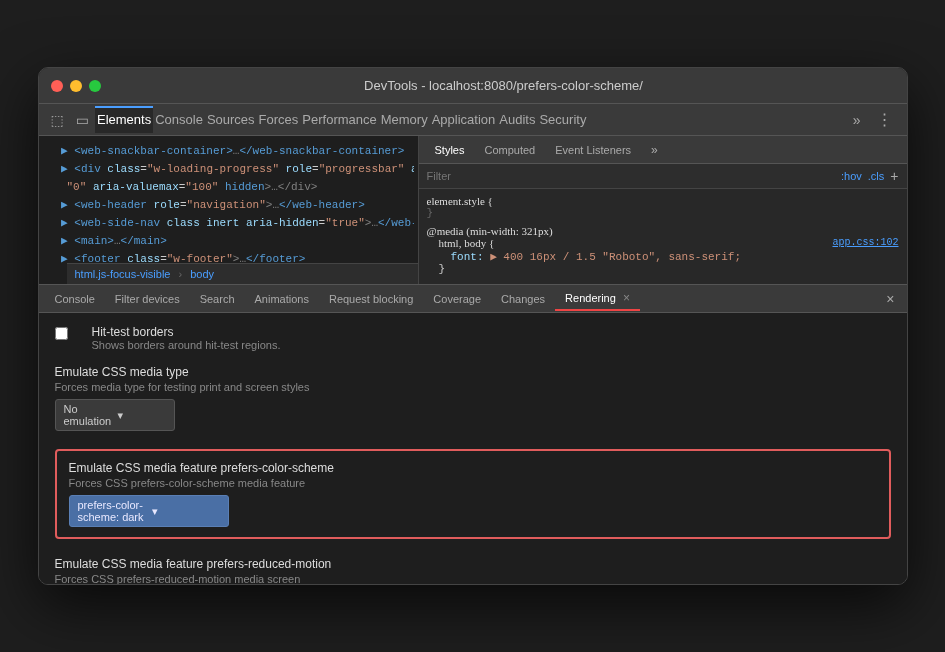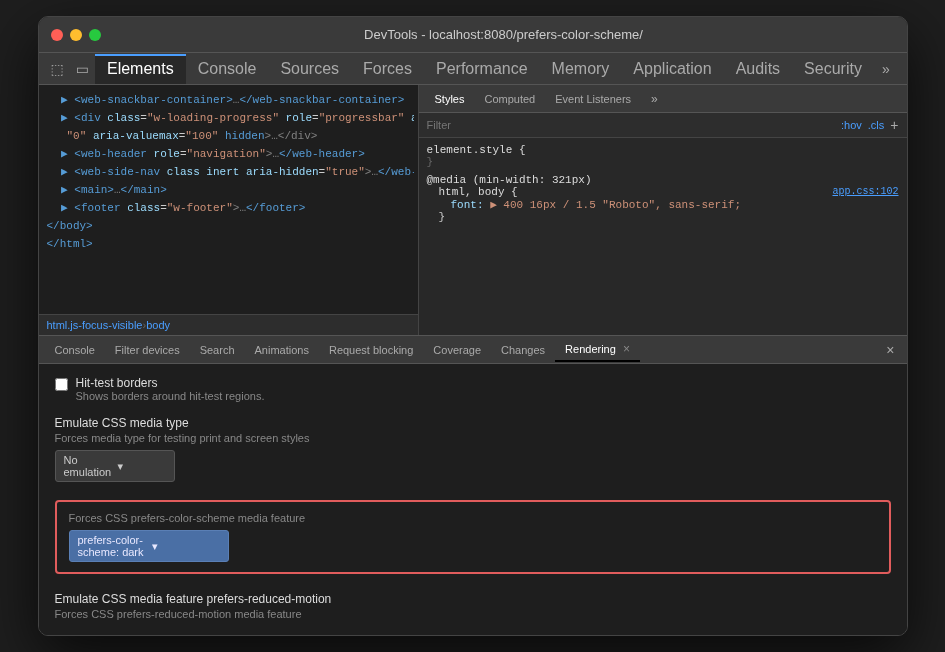--- a/index.html
+++ b/index.html
@@ -6,21 +6,21 @@
     body {
       background: #1e1e1e;
       display: flex;
       align-items: center;
       justify-content: center;
       min-height: 100vh;
       font-family: -apple-system, BlinkMacSystemFont, 'Segoe UI', sans-serif;
     }
     .window {
       width: 870px;
-      height: 620px;
+      height: 518px;
       background: #282828;
       border-radius: 10px;
       box-shadow: 0 20px 60px rgba(0,0,0,0.7);
       display: flex;
       flex-direction: column;
       overflow: hidden;
       border: 1px solid #444;
     }
     
     .titlebar {
@@ -58,22 +58,22 @@
       border-bottom: 1px solid #555;
     }
     .nav-icon {
       color: #aaa;
       font-size: 14px;
       padding: 4px 6px;
       cursor: pointer;
     }
     .nav-tab {
       color: #aaa;
-      font-size: 16px;
-      padding: 6px 12px;
+      font-size: 13px;
+      padding: 6px 2px;
       cursor: pointer;
       white-space: nowrap;
     }
     .nav-tab.active {
       color: #fff;
       background: #282828;
       border-top: 2px solid #4a9eff;
       padding-top: 4px;
     }
     .nav-more {
@@ -125,23 +125,24 @@
     .dom-text { color: #808080; }
     .indent1 { padding-left: 12px; }
     .indent2 { padding-left: 24px; }
     
     .breadcrumb {
       background: #2d2d2d;
       padding: 4px 8px;
       font-size: 11px;
       color: #aaa;
       display: flex;
-      gap: 0;
+      gap: 8px;
       border-top: 1px solid #444;
       flex-shrink: 0;
+      margin-left: 28px;
     }
     .bc-item { color: #4a9eff; cursor: pointer; }
     
     .right-panel {
       flex: 1;
       display: flex;
       flex-direction: column;
       background: #282828;
     }
     
@@ -204,21 +205,21 @@
     }
     
     .styles-content {
       flex: 1;
       overflow: auto;
       padding: 6px 8px;
       font-family: 'Courier New', monospace;
       font-size: 11px;
       color: #ccc;
     }
-    .rule-selector { color: #ddd; }
+    .rule-selector { color: #ddd; font-family: Liberation Serif, serif; }
     .rule-prop { color: #9cdcfe; }
     .rule-val { color: #ce9178; }
     .rule-link { color: #4a9eff; text-decoration: underline; font-size: 10px; float: right; cursor: pointer; }
     .rule-block { margin-bottom: 6px; }
     
     .bottom-drawer {
       height: 300px;
       background: #1e1e1e;
       border-top: 1px solid #555;
       display: flex;
@@ -237,21 +238,21 @@
     }
     .drawer-tab {
       font-size: 11px;
       color: #aaa;
       padding: 4px 10px;
       cursor: pointer;
       white-space: nowrap;
     }
     .drawer-tab.active {
       color: #fff;
-      border-bottom: 2px solid #000000;
+      border-bottom: 2px solid #ef4444;
     }
     .drawer-tab-close {
       font-size: 12px;
       color: #888;
       margin-left: 4px;
       cursor: pointer;
     }
     .drawer-close {
       color: #aaa;
       font-size: 14px;
@@ -279,21 +280,21 @@
       gap: 8px;
     }
     .section-desc {
       font-size: 11px;
       color: #888;
       margin-bottom: 6px;
     }
     .checkbox-row {
       display: flex;
       align-items: flex-start;
-      gap: 8px;
+      gap: 24px;
       margin-bottom: 14px;
     }
     .checkbox-row input[type=checkbox] {
       margin-top: 2px;
       flex-shrink: 0;
     }
     .checkbox-label .title { font-size: 12px; color: #ddd; }
     .checkbox-label .desc { font-size: 11px; color: #888; }
     .select-wrapper {
       display: inline-flex;
@@ -505,28 +506,29 @@
       <div class="section-item">
         <div class="section-title">Emulate CSS media type</div>
         <div class="section-desc">Forces media type for testing print and screen styles</div>
         <div class="select-wrapper">
           <span>No emulation</span>
           <span class="select-arrow">▾</span>
         </div>
       </div>
 
       <div class="highlight-section">
+        <div class="section-title">Emulate CSS media feature prefers-color-scheme</div>
         <div class="section-desc">Forces CSS prefers-color-scheme media feature</div>
         <div class="select-wrapper highlight-select">
           <span>prefers-color-scheme: dark</span>
           <span class="select-arrow">▾</span>
         </div>
       </div>
 
       <div class="section-item">
         <div class="section-title">Emulate CSS media feature prefers-reduced-motion</div>
-        <div class="section-desc">Forces CSS prefers-reduced-motion media feature</div>
+        <div class="section-desc">Forces CSS prefers-reduced-motion media screen</div>
 
       </div>
 
     </div>
   </div>
 </div>
 
 </body></html>

